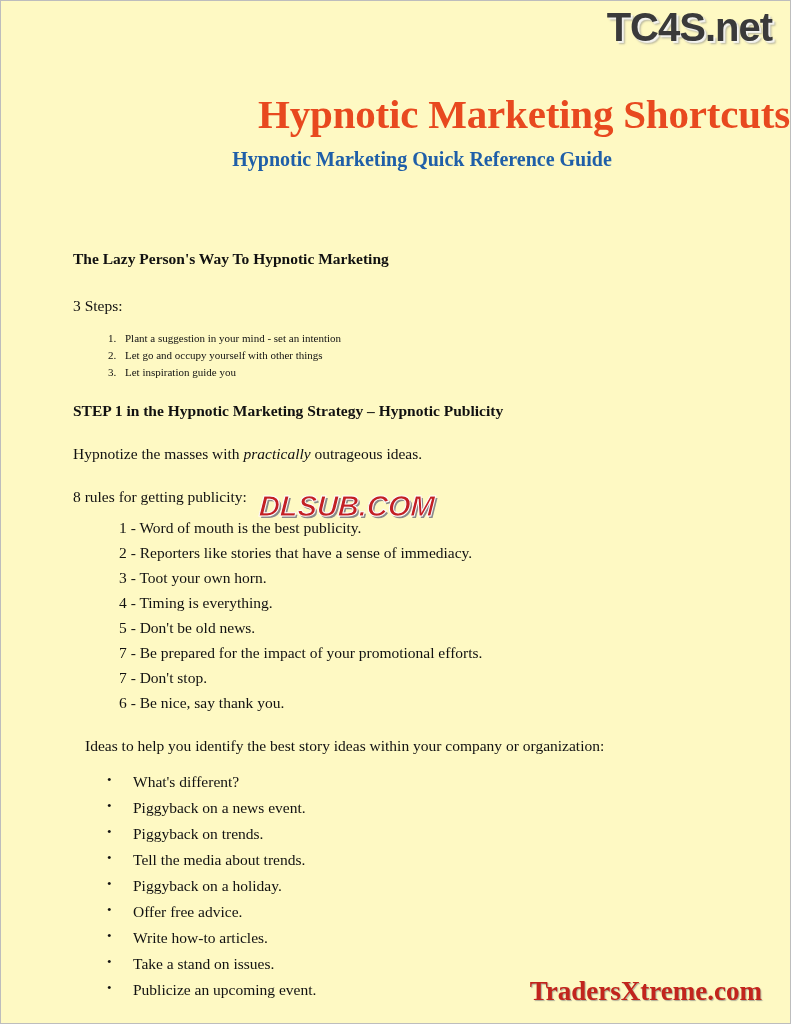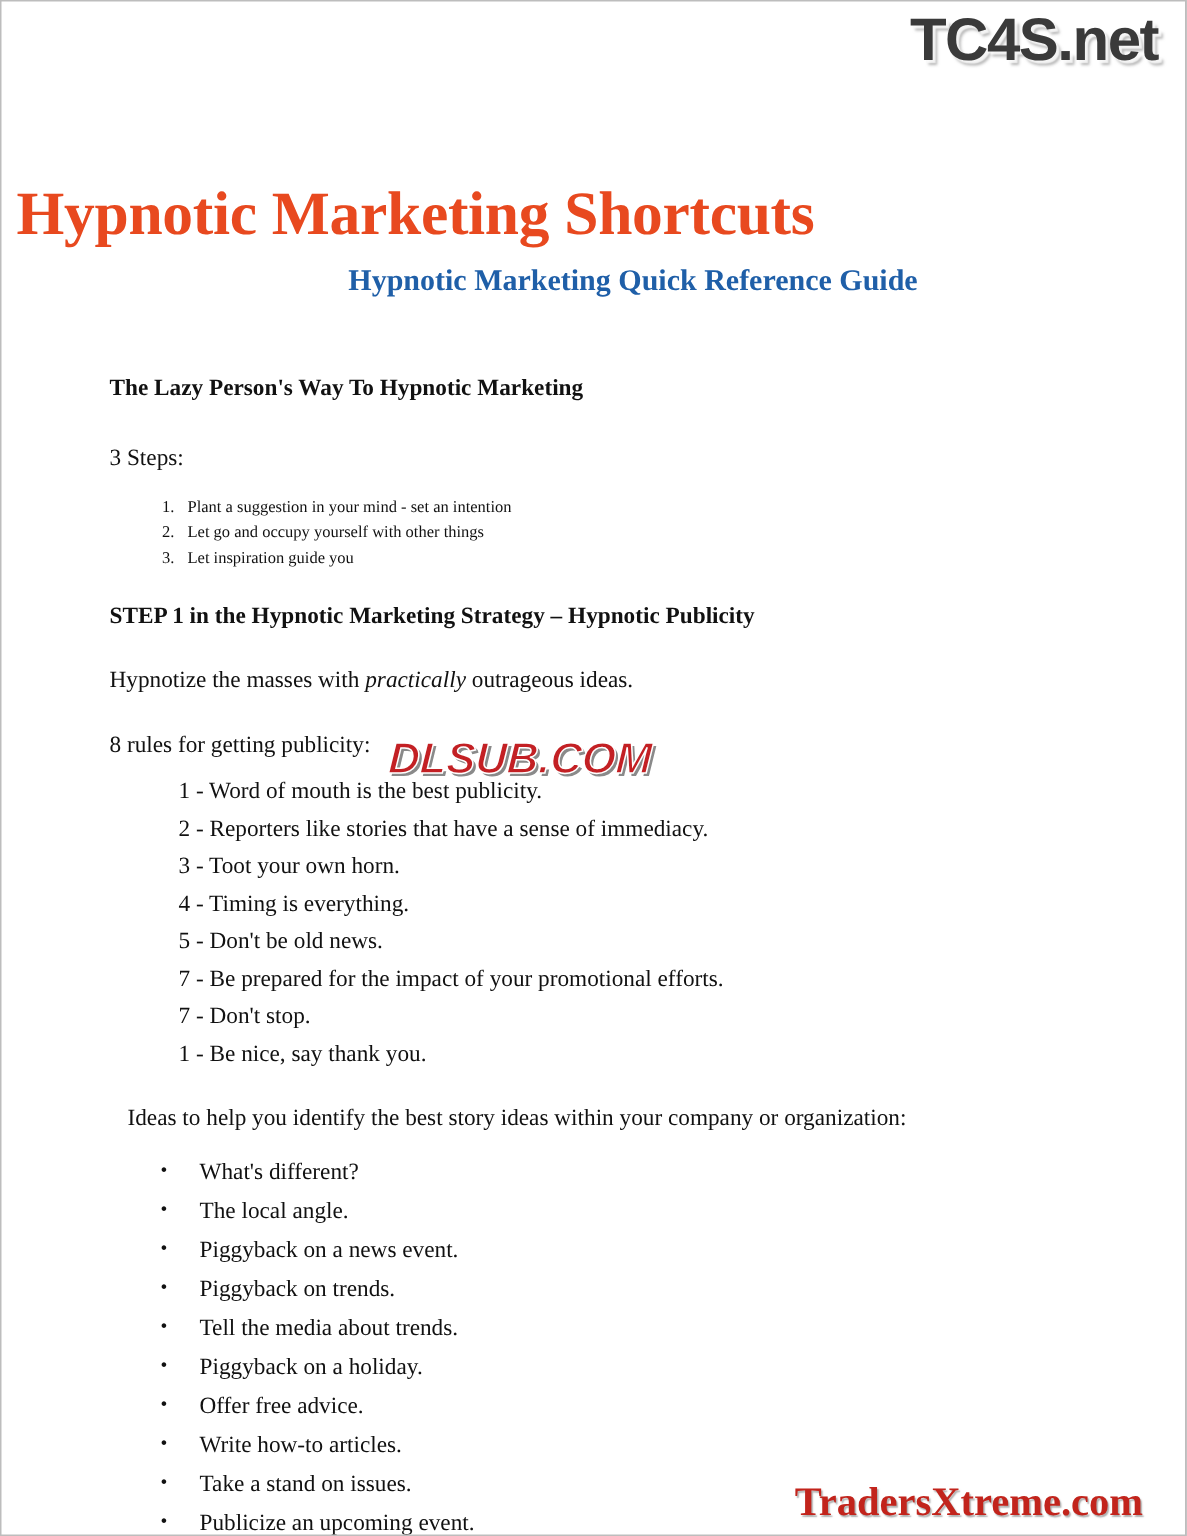--- a/index.html
+++ b/index.html
@@ -7,43 +7,43 @@
     padding: 0;
     background: #9a9a9a;
   }
   body {
     font-family: "Liberation Serif", serif;
   }
   .page {
     position: relative;
     width: 791px;
     height: 1024px;
-    background: #ffffff;
+    background: #fef9c3;
     overflow: hidden;
     box-sizing: border-box;
     border: 1px solid #bdbdbd;
   }
   
   .tc4s {
     position: absolute;
     top: 4px;
     right: 18px;
     font-family: "Liberation Sans", sans-serif;
     font-weight: bold;
     font-size: 40px;
     color: #3a3a3a;
     letter-spacing: -1px;
     text-shadow: 2px 2px 1px rgba(255,255,255,0.85), 3px 3px 2px rgba(120,120,120,0.55);
   }
   .title {
-    text-align: left;
+    text-align: right;
     color: #e8491f;
     font-weight: bold;
     font-size: 41px;
-    margin: 120px 0 0 0;
+    margin: 92px 0 0 0;
     line-height: 1.05;
     letter-spacing: -0.2px;
     padding-left: 10px;
   }
   .subtitle {
     text-align: center;
     color: #1f5fa8;
     font-weight: bold;
     font-size: 20px;
     margin: 12px 0 0 16px;
@@ -135,21 +135,21 @@
     font-size: 29px;
     color: #c32024;
     letter-spacing: 0px;
     -webkit-text-stroke: 1px #ffffff;
     text-shadow: 2px 2px 0 #8a8a8a, 0 0 1px #fff;
     transform: skewX(-3deg);
   }
   .traders {
     position: absolute;
     right: 28px;
-    bottom: 6px;
+    bottom: 16px;
     font-family: "Liberation Serif", serif;
     font-weight: bold;
     font-size: 27px;
     color: #c2241c;
     text-shadow: 1px 1px 1px rgba(120,120,120,0.6);
   }
 </style>
 </head>
 <body>
 
@@ -179,28 +179,27 @@
     <p class="rules-label">8 rules for getting publicity:</p>
 
     <ul class="rules-list">
       <li>1 - Word of mouth is the best publicity.</li>
       <li>2 - Reporters like stories that have a sense of immediacy.</li>
       <li>3 - Toot your own horn.</li>
       <li>4 - Timing is everything.</li>
       <li>5 - Don't be old news.</li>
       <li>7 - Be prepared for the impact of your promotional efforts.</li>
       <li>7 - Don't stop.</li>
-      <li>1 - Be nice, say thank you.</li>
+      <li>6 - Be nice, say thank you.</li>
     </ul>
 
     <p class="ideas-label">Ideas to help you identify the best story ideas within your company or organization:</p>
 
     <ul class="ideas">
       <li>What's different?</li>
-      <li>The local angle.</li>
       <li>Piggyback on a news event.</li>
       <li>Piggyback on trends.</li>
       <li>Tell the media about trends.</li>
       <li>Piggyback on a holiday.</li>
       <li>Offer free advice.</li>
       <li>Write how-to articles.</li>
       <li>Take a stand on issues.</li>
       <li>Publicize an upcoming event.</li>
     </ul>
 

